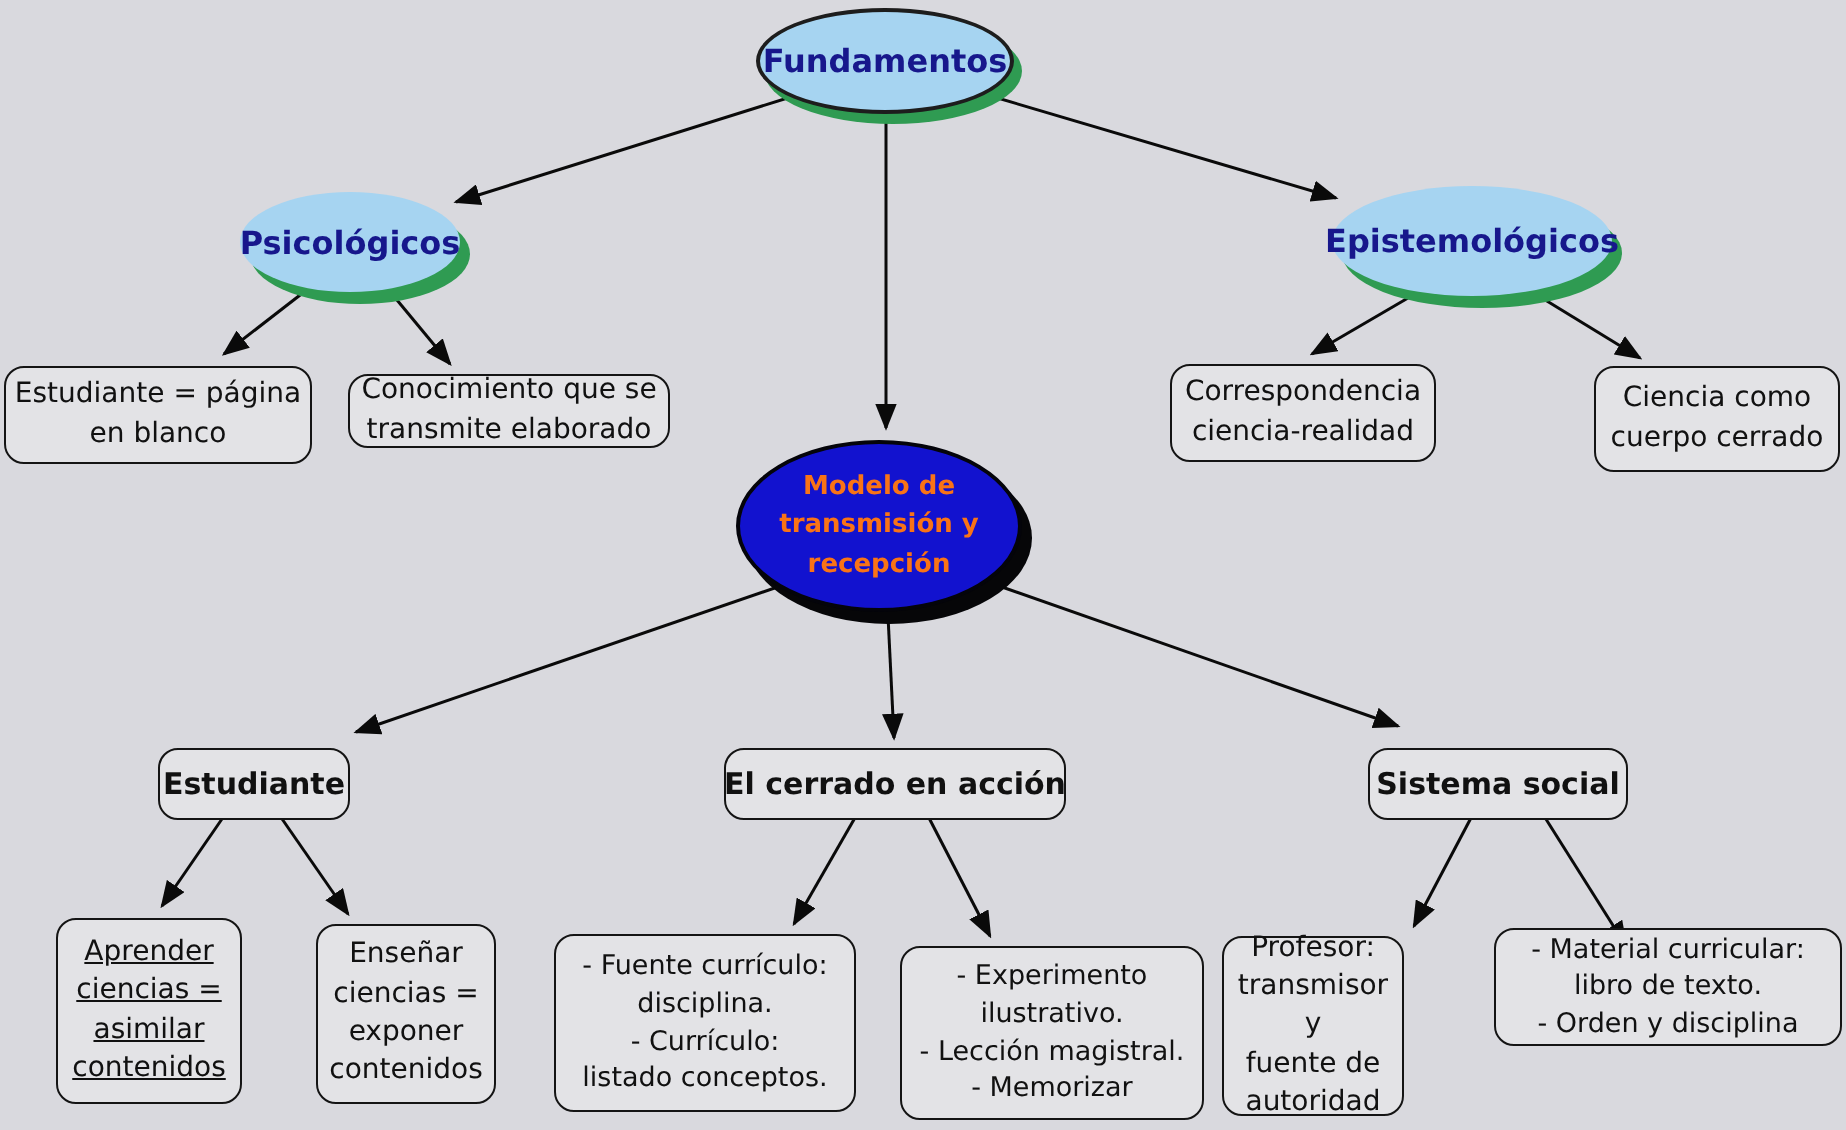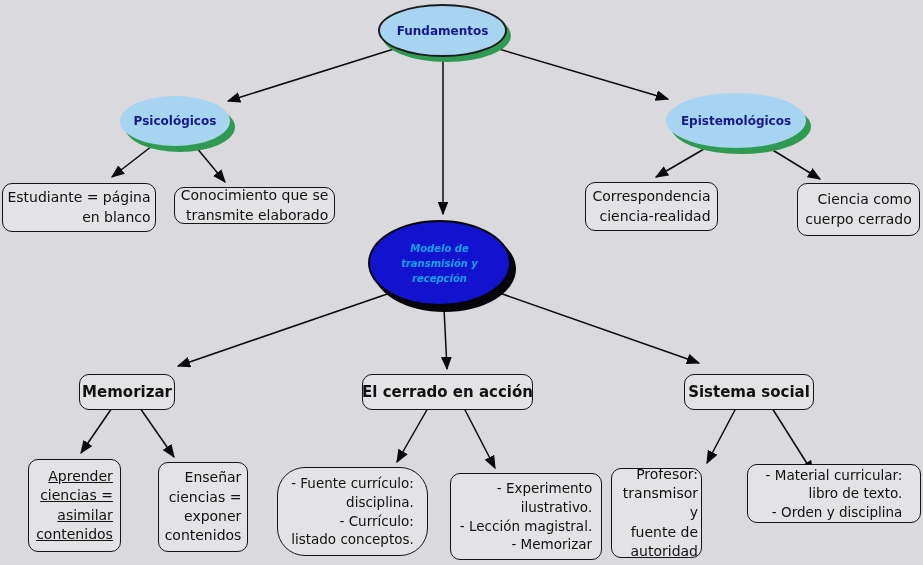--- a/index.html
+++ b/index.html
@@ -23,60 +23,59 @@
     text-align:center;
     white-space:pre-line;
     color:#111;
     box-sizing:border-box;
   }
   .ellipse{
     border-radius:50%;
     background:#a6d4f1;
     color:#17178c;
     font-weight:bold;
-    font-size:12px;
+    font-size:16px;
     white-space:nowrap;
   }
   .shadow-green{box-shadow:5px 6px 0 #2f9b52;}
   .box{
     background:#e3e3e6;
     border:1.5px solid #141414;
     border-radius:10px;
     font-size:14px;
     line-height:1.38;
     padding:17px 3px;
-    text-align:right;
   }
   .box-header{font-weight:bold;font-size:15px;white-space:nowrap;}
   .small{font-size:13.5px;}
 
   #n-fundamentos{left:378px;top:4px;width:129px;height:53px;border:2px solid #1d1d1d;box-shadow:4px 5px 0 #2f9b52;}
   #n-psicologicos{left:120px;top:96px;width:110px;height:50px;}
   #n-epistemologicos{left:666px;top:93px;width:140px;height:55px;}
   #n-modelo{
     left:368px;top:220px;width:143px;height:86px;
     border-radius:50%;
     background:#1212cf;
     border:2px solid #04040a;
     box-shadow:5px 6px 0 #060608;
-    color:#0ea5e9;font-weight:bold;font-size:10px;line-height:1.5;font-style:italic;
+    color:#f97316;font-weight:bold;font-size:13px;line-height:1.5;
   }
 
   #n-estudiante{left:2px;top:183px;width:154px;height:49px;}
   #n-conocimiento{left:174px;top:187px;width:161px;height:37px;}
   #n-correspondencia{left:556px;top:182px;width:133px;height:49px;margin-left:29px;}
   #n-ciencia{left:797px;top:183px;width:123px;height:53px;}
 
   #n-principios{left:79px;top:374px;width:96px;height:33px;}
   #n-accion{left:362px;top:374px;width:171px;height:33px;}
   #n-sistema{left:684px;top:374px;width:130px;height:33px;}
 
   #n-aprender{left:28px;top:459px;width:93px;height:93px;text-decoration:underline;}
   #n-ensenar{left:158px;top:462px;width:90px;height:90px;}
-  #n-fuente{left:277px;top:467px;width:151px;height:89px;border-radius:28px;}
+  #n-fuente{left:277px;top:467px;width:151px;height:89px;}
   #n-experimento{left:450px;top:473px;width:152px;height:87px;}
   #n-profesor{left:611px;top:468px;width:91px;height:90px;}
   #n-material{left:747px;top:464px;width:174px;height:59px;}
 
   #edge-layer line{stroke:#0a0a0a;stroke-width:1.5;}
 </style>
 </head>
 <body>
 
 <div id="stage">
@@ -114,21 +113,21 @@
 
   <div id="n-estudiante" class="node box">Estudiante = página
 en blanco</div>
   <div id="n-conocimiento" class="node box">Conocimiento que se
 transmite elaborado</div>
   <div id="n-correspondencia" class="node box">Correspondencia
 ciencia-realidad</div>
   <div id="n-ciencia" class="node box">Ciencia como
 cuerpo cerrado</div>
 
-  <div id="n-principios" class="node box box-header">Memorizar</div>
+  <div id="n-principios" class="node box box-header">Estudiante</div>
   <div id="n-accion" class="node box box-header">El cerrado en acción</div>
   <div id="n-sistema" class="node box box-header">Sistema social</div>
 
   <div id="n-aprender" class="node box">Aprender
 ciencias =
 asimilar
 contenidos</div>
   <div id="n-ensenar" class="node box">Enseñar
 ciencias =
 exponer

